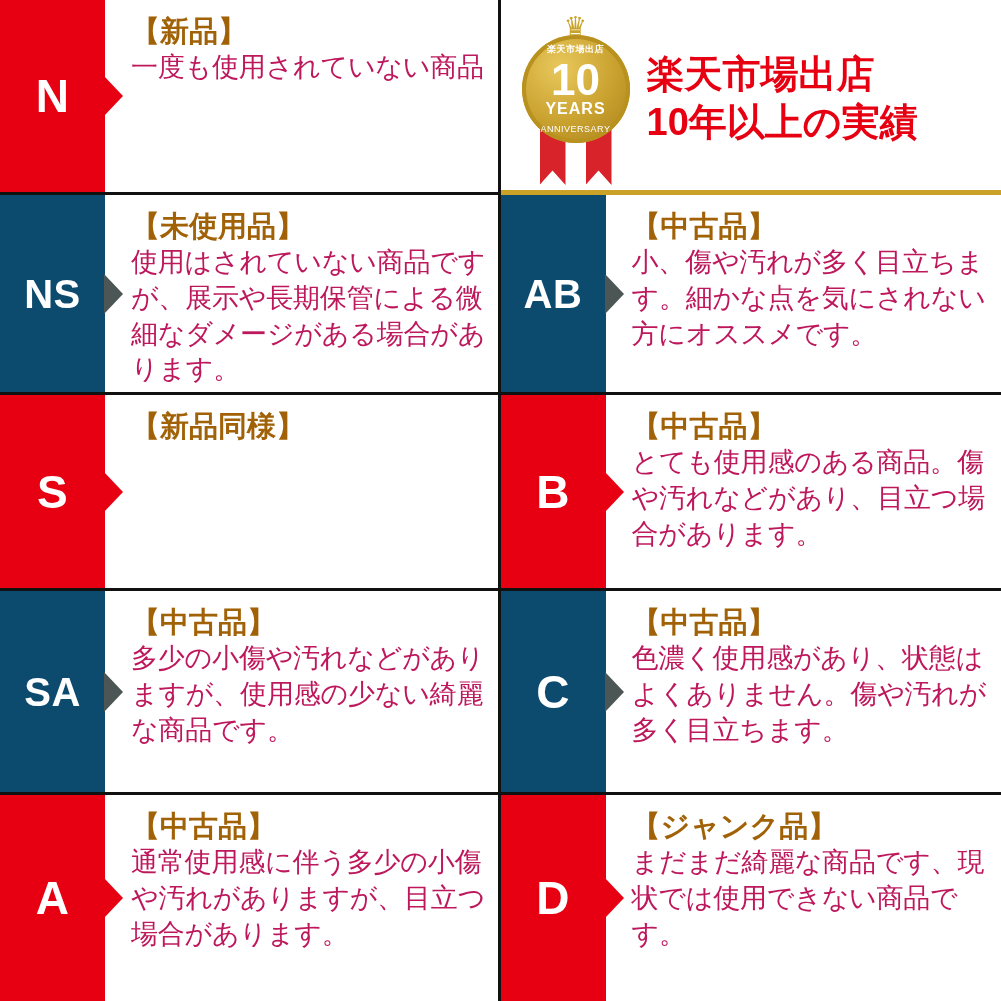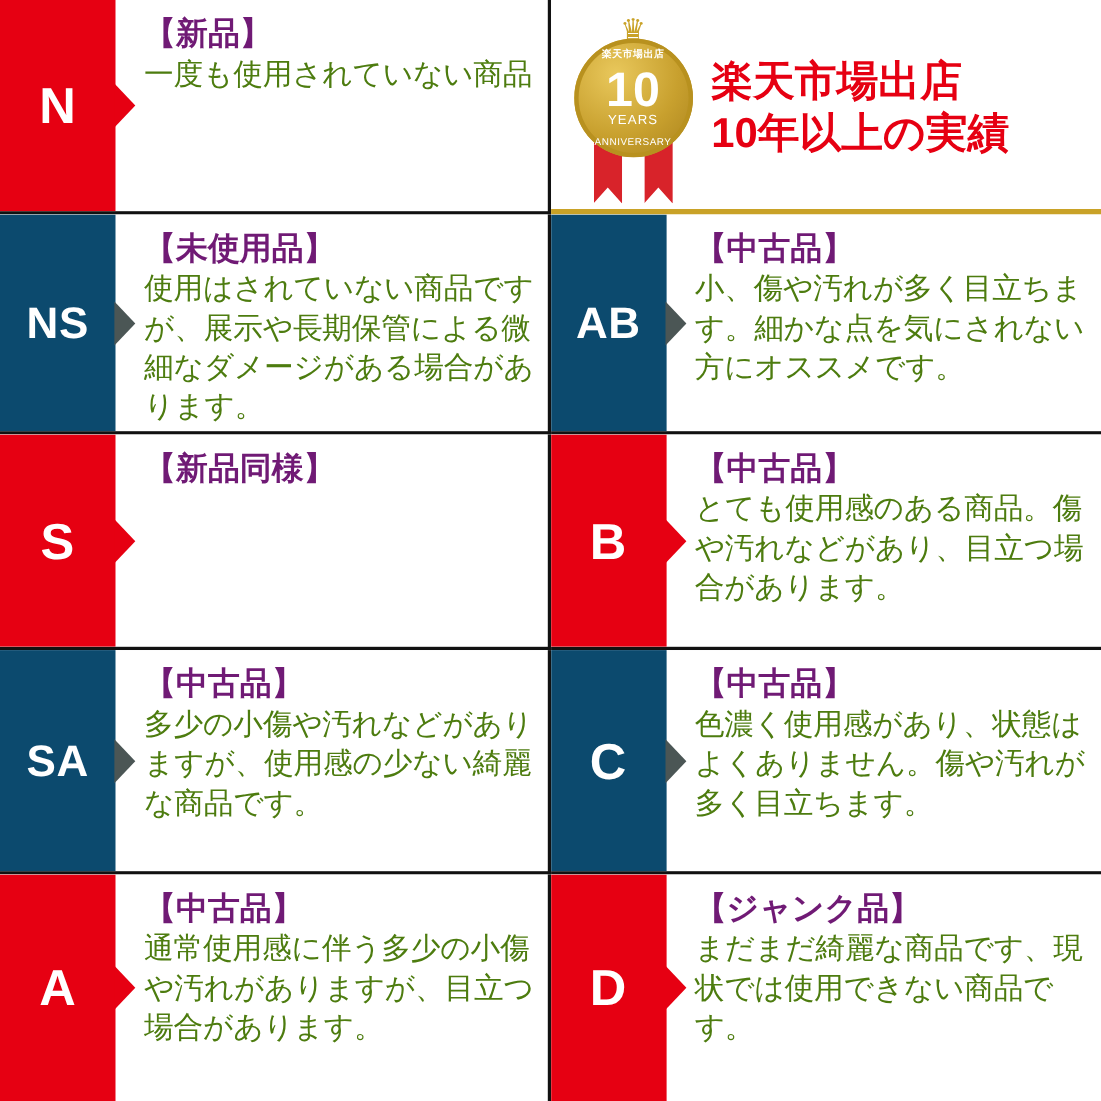--- a/index.html
+++ b/index.html
@@ -65,28 +65,28 @@
   .body {
     flex: 1 1 auto;
     padding: 14px 10px 10px 26px;
     display: flex;
     flex-direction: column;
     justify-content: flex-start;
   }
   .cat {
     font-size: 29px;
     font-weight: bold;
-    color: #701a75;
+    color: #a16207;
     line-height: 1.22;
     margin-bottom: 1px;
     white-space: nowrap;
   }
   .desc {
     font-size: 27px;
-    color: #4d7c0f;
+    color: #be185d;
     line-height: 1.32;
     letter-spacing: -0.2px;
   }
 
   
   .badge-cell {
     position: relative;
     display: flex;
     align-items: center;
     gap: 12px;
@@ -117,21 +117,21 @@
     background: radial-gradient(circle at 35% 30%, #e9c85c 0%, #c8a02e 55%, #a8811c 100%);
     display: flex;
     flex-direction: column;
     align-items: center;
     justify-content: center;
     color: #fff;
     box-shadow: inset 0 0 0 4px #b8911f;
     z-index: 2;
   }
   .seal .ring .ten { font-size: 44px; font-weight: bold; line-height: 0.92; }
-  .seal .ring .years { font-size: 12px; font-weight: normal; letter-spacing: 1px; }
+  .seal .ring .years { font-size: 16px; font-weight: bold; letter-spacing: 1px; }
   .seal .ring .top-label {
     position: absolute; top: 8px;
     font-size: 9px; font-weight: bold; letter-spacing: 0.5px;
   }
   .seal .ring .anniv {
     position: absolute; bottom: 9px;
     font-size: 9px; font-weight: normal; letter-spacing: 0.5px;
   }
   .seal .tails {
     position: absolute;

